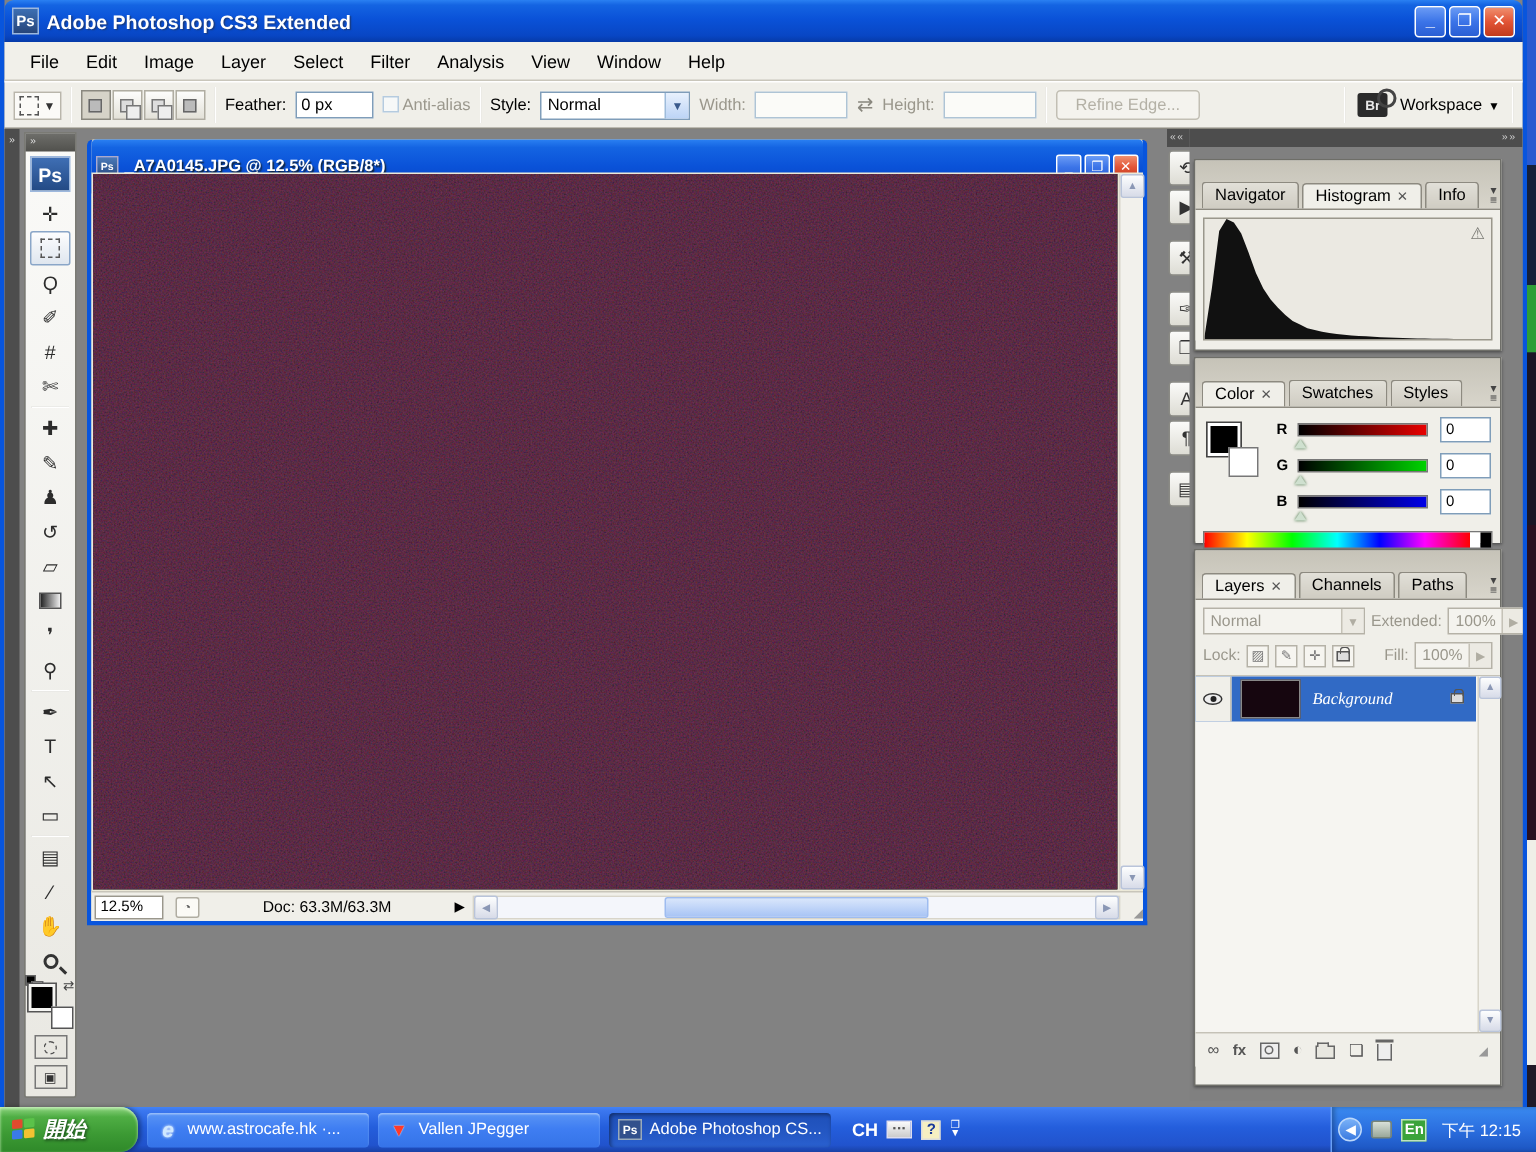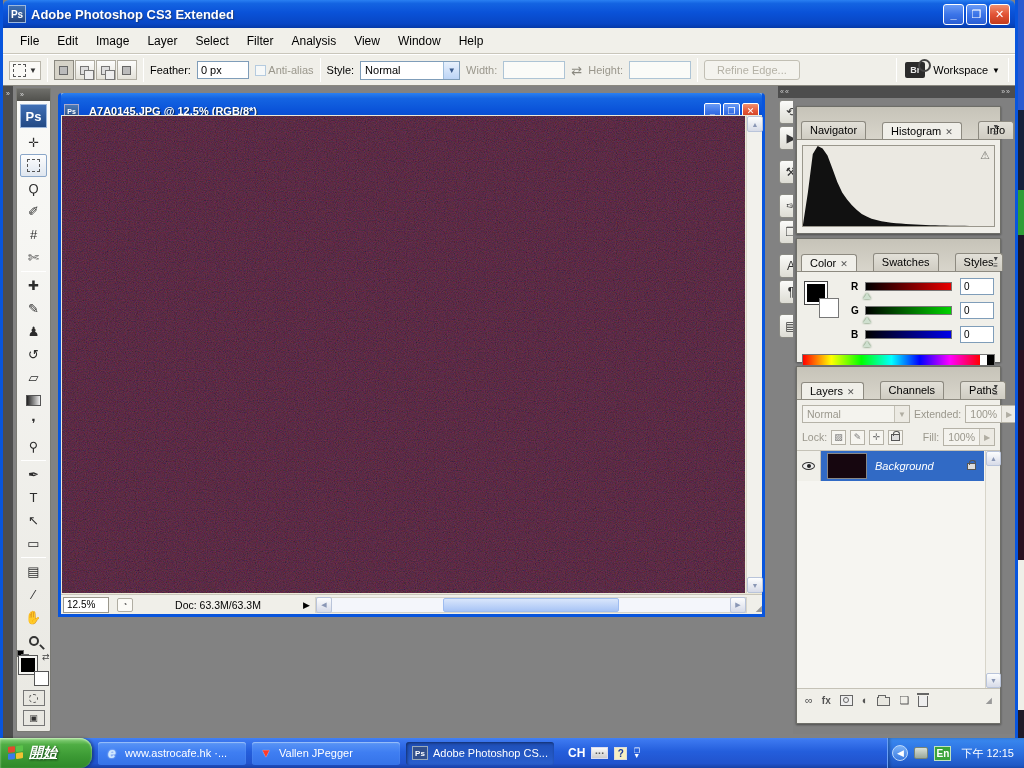--- a/index.html
+++ b/index.html
@@ -139,21 +139,21 @@
     background:linear-gradient(180deg,#fbfbf9,#dddcd4);display:flex;align-items:center;justify-content:center;
     font-size:12px;color:#333;}
   .dock-gap{height:8px;}
 
   
   .panel-dock{position:absolute;left:790px;right:0;top:0;bottom:4px;background:#808080;}
   .pd-grab{height:12px;background:#4d4d4d;color:#ccc;font-size:7px;text-align:right;padding:2px 4px 0;letter-spacing:1px;}
   .panel{position:absolute;left:3px;width:205px;background:#f0efe9;border:1px solid #6e6e68;
     box-shadow:0 1px 2px rgba(0,0,0,.4);}
   .panel-minclose{position:absolute;right:3px;top:1px;color:#6a6a64;font-size:9px;letter-spacing:3px;}
-  .tab-strip{display:flex;align-items:flex-end;height:32px;padding:12px 4px 0;gap:16px;position:relative;
+  .tab-strip{display:flex;align-items:flex-end;height:32px;padding:12px 4px 0;gap:2px;position:relative;
     background:linear-gradient(180deg,#c6c3b8,#d8d5cb);}
   .tab{border:1px solid #8d8a80;border-bottom:none;border-radius:3px 3px 0 0;padding:2px 8px 3px;
     background:linear-gradient(180deg,#e2e0d8,#cfccc2);font-size:11px;white-space:nowrap;}
   .tab.active{background:#f0efe9;position:relative;top:1px;}
   .tab .x{margin-left:4px;color:#555;font-size:9px;}
   .flyout{position:absolute;right:2px;bottom:2px;font-size:8px;color:#444;line-height:7px;text-align:center;}
   .panel-body{border-top:1px solid #8d8a80;background:#f0efe9;position:relative;}
 
   
   .hist-area{margin:5px;border:1px solid #9a978c;background:#ebe9e2;position:relative;height:82px;}
@@ -549,21 +549,21 @@
             <span class="lock-ico">
                 <span class="padlock"></span>
               </span>
             <span class="lp-label" style="margin-left:auto">Fill:</span>
             <div class="lp-combo">
               <span class="val">100%</span>
               <span class="cbtn">▶</span>
             </div>
           </div>
           <div class="layer-list" style="height:238px;">
-            <div id="layer-rows" style="margin-right:16px;">
+            <div id="layer-rows" style="margin-right:16px;font-family:Liberation Serif, serif;">
                 <div class="layer-row">
                   <span class="eye-cell">
                     <span class="eye"></span>
                   </span>
                   <span class="layer-thumb"></span>
                   <span class="layer-name">Background</span>
                   <span class="lock-glyph"><span class="padlock"></span></span>
                 </div>
               </div>
             <div class="list-scroll">

